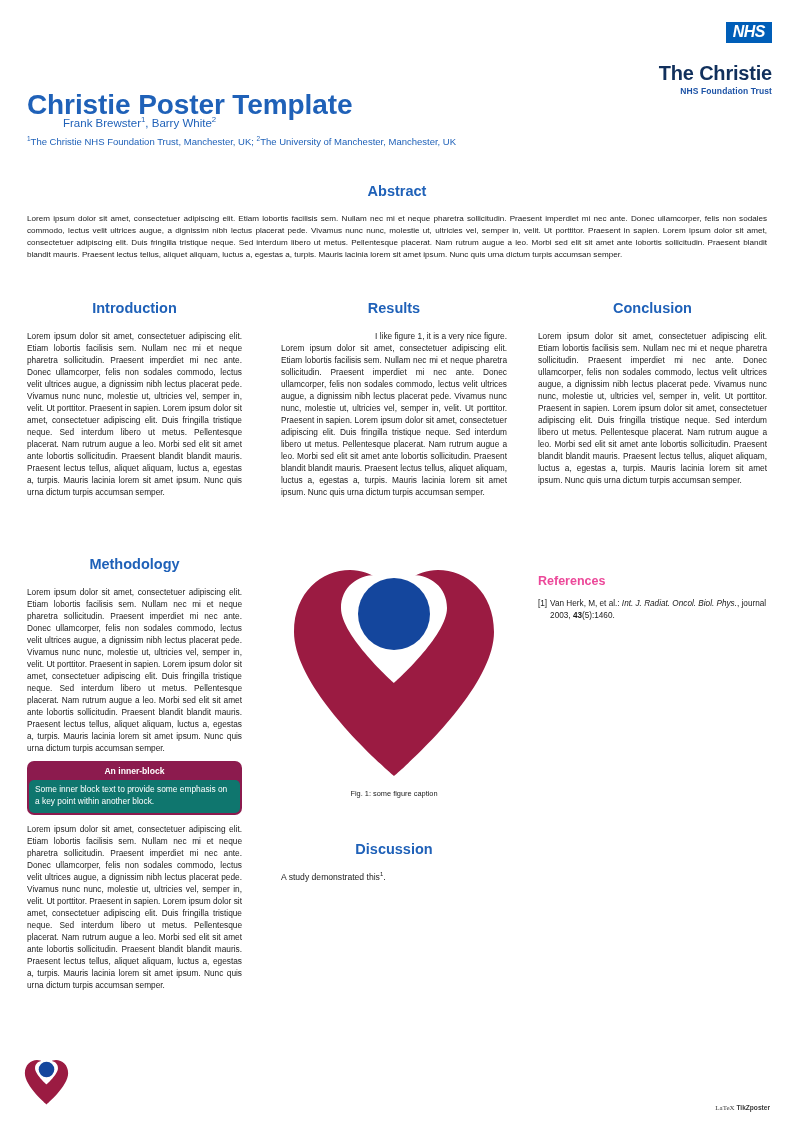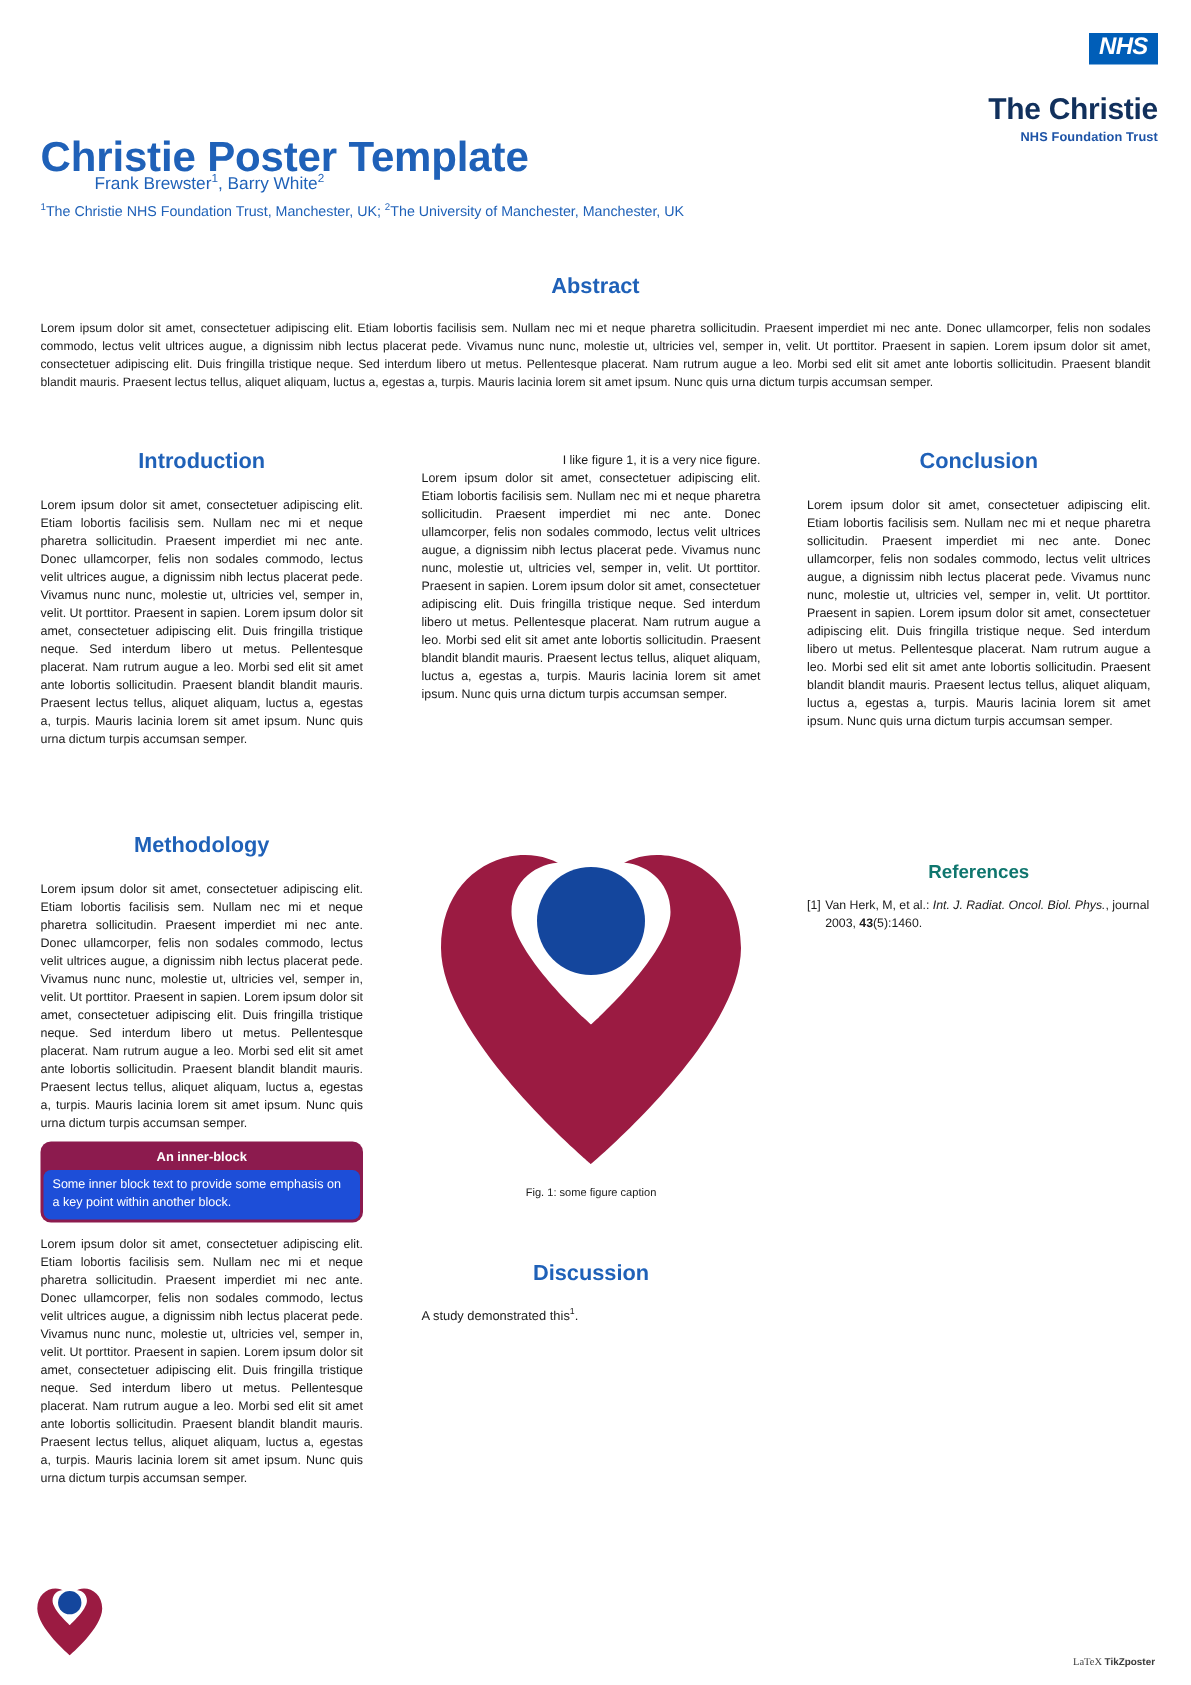--- a/index.html
+++ b/index.html
@@ -86,22 +86,22 @@
 
   
   .block-title {
     text-align: center;
     color: #1f61b8;
     font-weight: bold;
     font-size: 14.5px;
     margin: 0 0 14px 0;
   }
   .block-title.left-align {
-    text-align: center;
-    color: #0f766e;
+    text-align: left;
+    color: #ec4899;
     font-size: 12.5px;
     margin-bottom: 10px;
   }
   .body-text {
     font-size: 8.3px;
     line-height: 1.45;
     text-align: justify;
     color: #1a1a1a;
     margin: 0;
     -webkit-hyphens: auto;
@@ -160,21 +160,21 @@
     box-sizing: border-box;
   }
   #inner-block-title {
     text-align: center;
     color: #ffffff;
     font-weight: bold;
     font-size: 8.6px;
     padding: 4px 0 4px 0;
   }
   #inner-block-body {
-    background: #1d4ed8;
+    background: #0f766e;
     color: #ffffff;
     font-size: 8.4px;
     line-height: 1.42;
     padding: 4px 6px 5px 6px;
     border-radius: 5px;
   }
 
   
   #figure-wrap {
     text-align: center;
@@ -246,20 +246,21 @@
   <div class="block-title">Abstract</div>
   <p class="body-text wide">Lorem ipsum dolor sit amet, consectetuer adipiscing elit. Etiam lobortis facilisis sem. Nullam nec mi et neque pharetra sollicitudin. Praesent imperdiet mi nec ante. Donec ullamcorper, felis non sodales commodo, lectus velit ultrices augue, a dignissim nibh lectus placerat pede. Vivamus nunc nunc, molestie ut, ultricies vel, semper in, velit. Ut porttitor. Praesent in sapien. Lorem ipsum dolor sit amet, consectetuer adipiscing elit. Duis fringilla tristique neque. Sed interdum libero ut metus. Pellentesque placerat. Nam rutrum augue a leo. Morbi sed elit sit amet ante lobortis sollicitudin. Praesent blandit blandit mauris. Praesent lectus tellus, aliquet aliquam, luctus a, egestas a, turpis. Mauris lacinia lorem sit amet ipsum. Nunc quis urna dictum turpis accumsan semper.</p>
 </div>
 
 <div id="col-left">
   <div class="block-title">Introduction</div>
   <p class="body-text">Lorem ipsum dolor sit amet, consectetuer adipiscing elit. Etiam lobortis facilisis sem. Nullam nec mi et neque pharetra sollicitudin. Praesent imperdiet mi nec ante. Donec ullamcorper, felis non sodales commodo, lectus velit ultrices augue, a dignissim nibh lectus placerat pede. Vivamus nunc nunc, molestie ut, ultricies vel, semper in, velit. Ut porttitor. Praesent in sapien. Lorem ipsum dolor sit amet, consectetuer adipiscing elit. Duis fringilla tristique neque. Sed interdum libero ut metus. Pellentesque placerat. Nam rutrum augue a leo. Morbi sed elit sit amet ante lobortis sollicitudin. Praesent blandit blandit mauris. Praesent lectus tellus, aliquet aliquam, luctus a, egestas a, turpis. Mauris lacinia lorem sit amet ipsum. Nunc quis urna dictum turpis accumsan semper.</p>
 </div>
 
 <div id="col-mid">
+  <div class="block-title">Results</div>
   <p class="body-text" style="text-align:right;margin-bottom:0;">I like figure 1, it is a very nice figure.</p>
   <p class="body-text">Lorem ipsum dolor sit amet, consectetuer adipiscing elit. Etiam lobortis facilisis sem. Nullam nec mi et neque pharetra sollicitudin. Praesent imperdiet mi nec ante. Donec ullamcorper, felis non sodales commodo, lectus velit ultrices augue, a dignissim nibh lectus placerat pede. Vivamus nunc nunc, molestie ut, ultricies vel, semper in, velit. Ut porttitor. Praesent in sapien. Lorem ipsum dolor sit amet, consectetuer adipiscing elit. Duis fringilla tristique neque. Sed interdum libero ut metus. Pellentesque placerat. Nam rutrum augue a leo. Morbi sed elit sit amet ante lobortis sollicitudin. Praesent blandit blandit mauris. Praesent lectus tellus, aliquet aliquam, luctus a, egestas a, turpis. Mauris lacinia lorem sit amet ipsum. Nunc quis urna dictum turpis accumsan semper.</p>
 </div>
 
 <div id="col-right">
   <div class="block-title">Conclusion</div>
   <p class="body-text">Lorem ipsum dolor sit amet, consectetuer adipiscing elit. Etiam lobortis facilisis sem. Nullam nec mi et neque pharetra sollicitudin. Praesent imperdiet mi nec ante. Donec ullamcorper, felis non sodales commodo, lectus velit ultrices augue, a dignissim nibh lectus placerat pede. Vivamus nunc nunc, molestie ut, ultricies vel, semper in, velit. Ut porttitor. Praesent in sapien. Lorem ipsum dolor sit amet, consectetuer adipiscing elit. Duis fringilla tristique neque. Sed interdum libero ut metus. Pellentesque placerat. Nam rutrum augue a leo. Morbi sed elit sit amet ante lobortis sollicitudin. Praesent blandit blandit mauris. Praesent lectus tellus, aliquet aliquam, luctus a, egestas a, turpis. Mauris lacinia lorem sit amet ipsum. Nunc quis urna dictum turpis accumsan semper.</p>
 </div>
 
 <div id="methodology-block">

